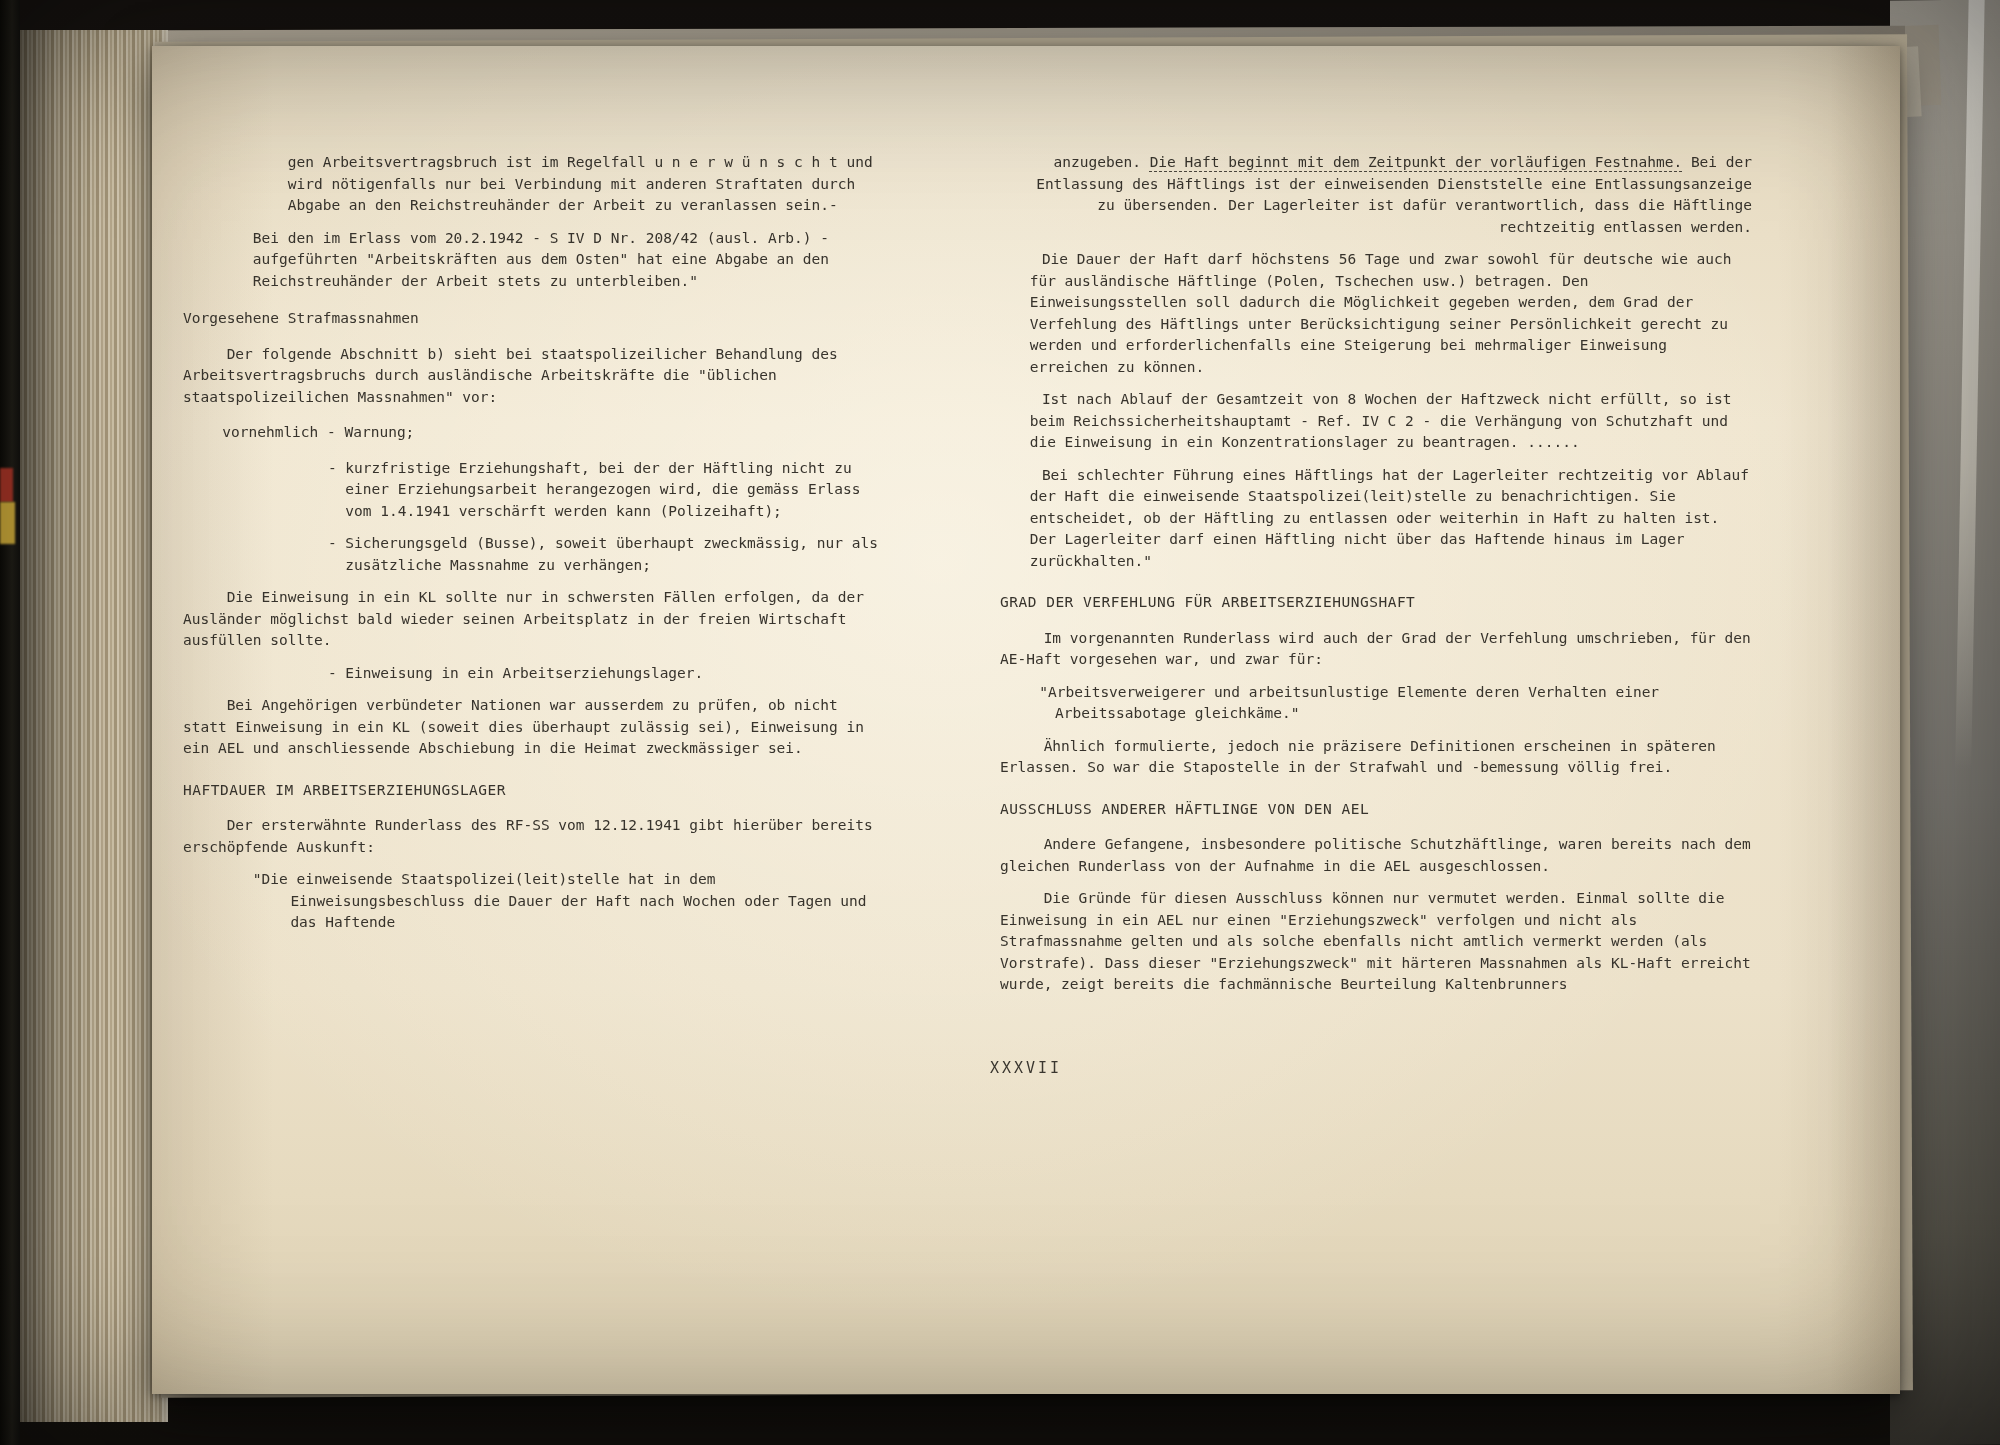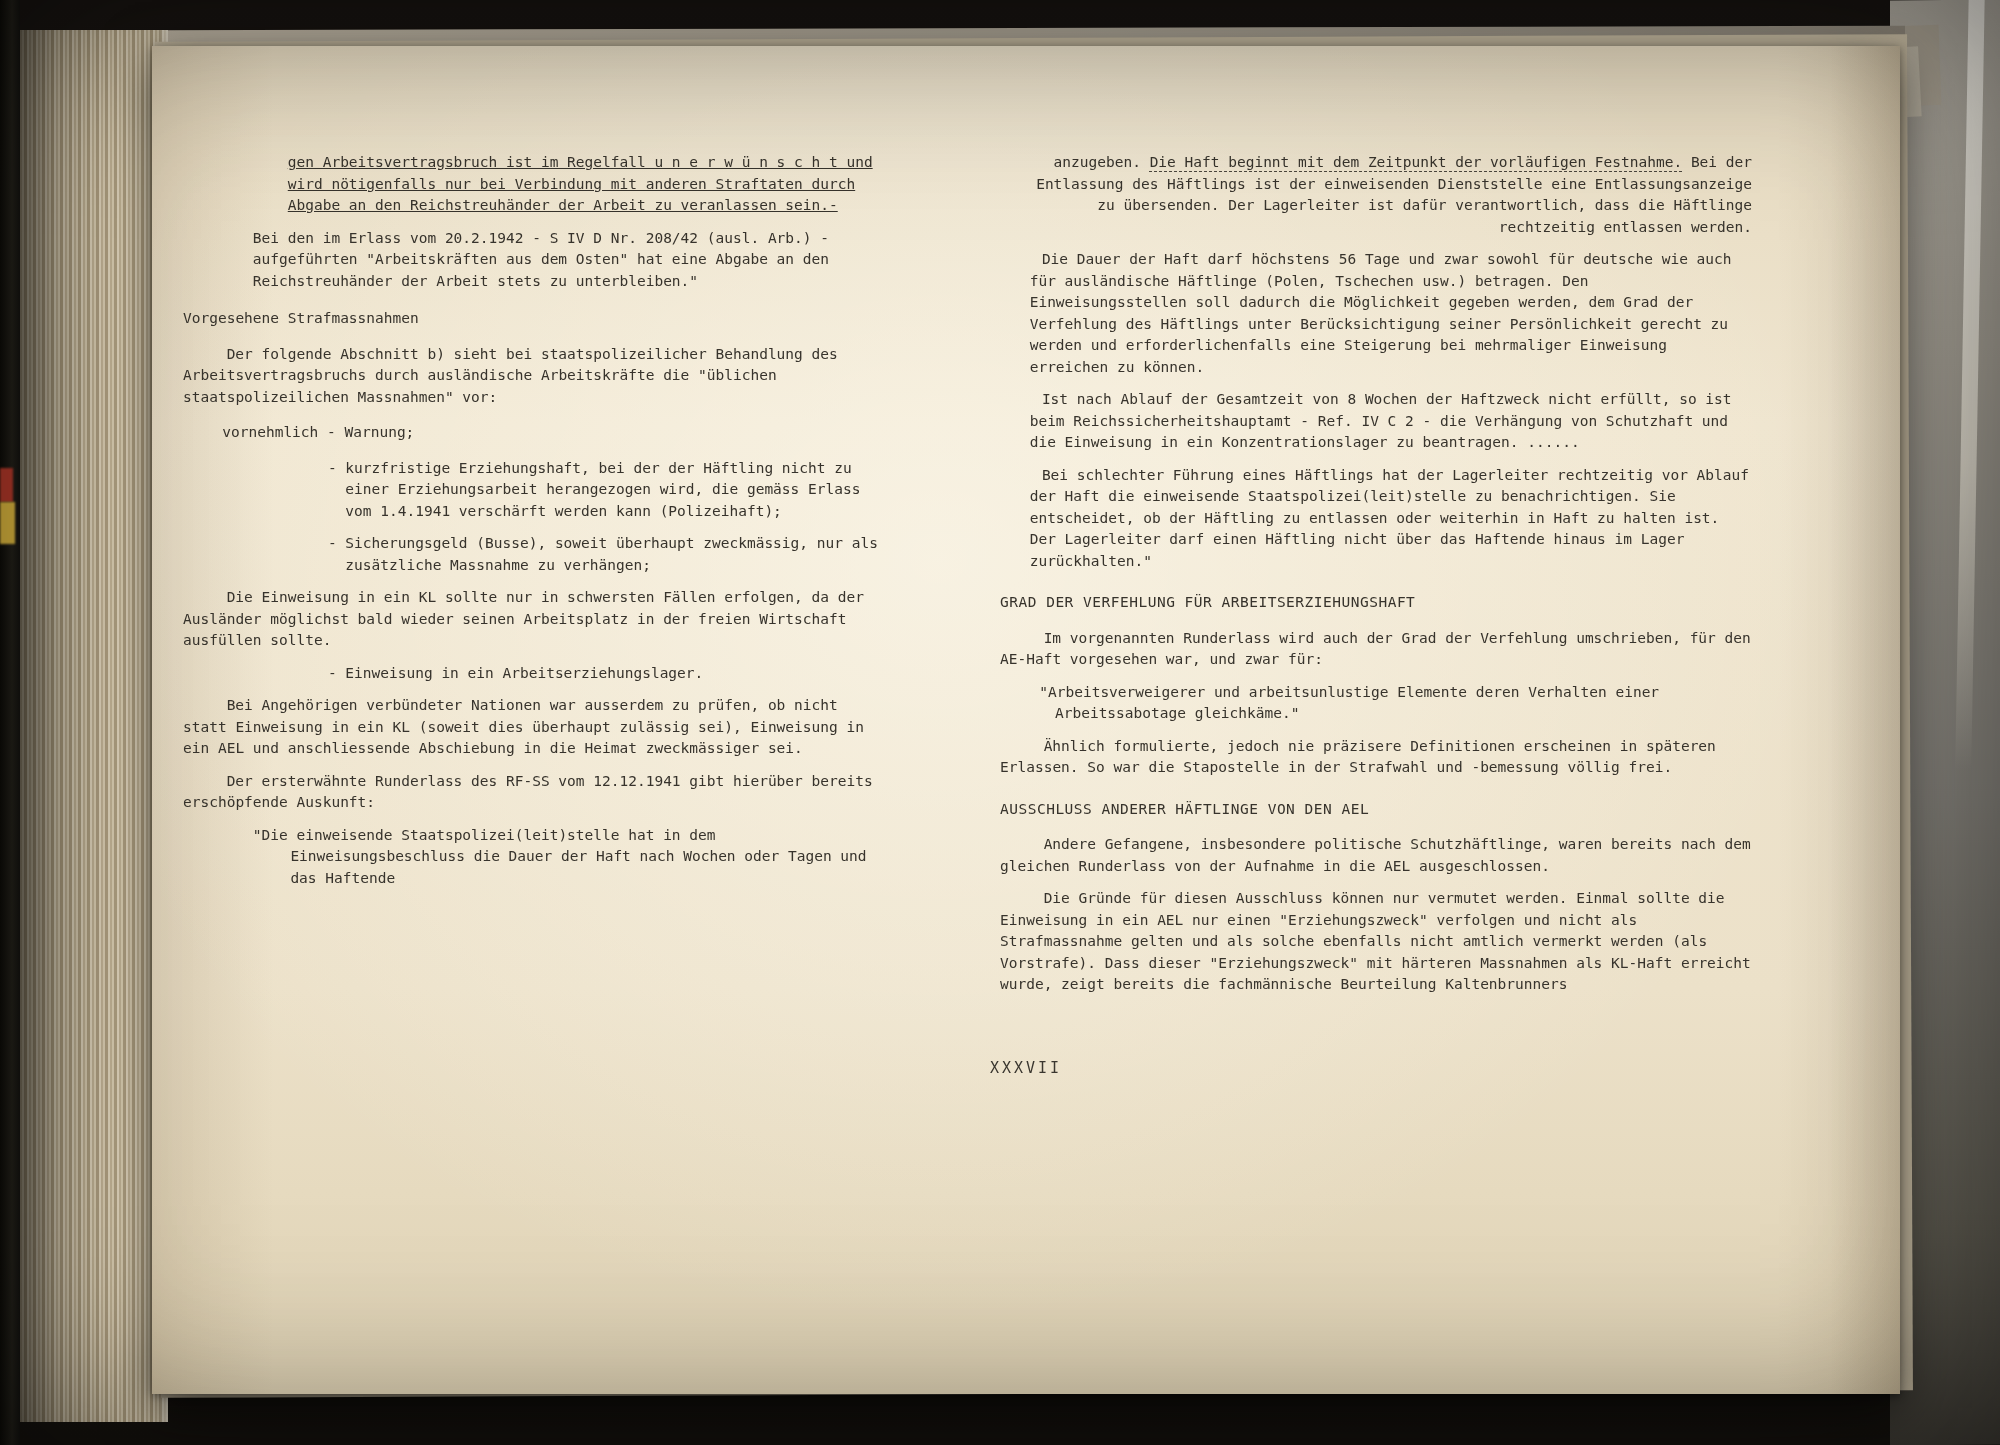--- a/index.html
+++ b/index.html
@@ -52,21 +52,21 @@
     background:linear-gradient(270deg,rgba(92,74,46,.16),rgba(0,0,0,0));}
 
   .col{position:absolute;top:106px;}
   .col-left{left:31px;width:705px;}
   .col-right{left:848px;width:752px;}
 
   .blk{margin:0 0 11px 0;}
   h3.heading{font-size:14.5px;font-weight:normal;margin:20px 0 14px 0;letter-spacing:.5px;}
   .flush{margin-top:16px;margin-bottom:14px;}
   .para{text-indent:5ch;}
-  .quote{margin-left:12ch;text-decoration:underline;}
+  .quote{margin-left:12ch;}
   .quote2{margin-left:8ch;}
   .intro{margin-left:4.5ch;margin-top:14px;margin-bottom:14px;}
   .item{margin-left:18.6ch;text-indent:-2ch;}
   .quoteb{margin-left:12.3ch;text-indent:-4.3ch;}
   .quoter0{margin-left:3.4ch;text-align:right;}
   .quoter{margin-left:3.4ch;text-indent:1.4ch;}
   .quotec{margin-left:6.3ch;text-indent:-1.8ch;}
 
   .dashed{text-decoration-line:underline;text-decoration-style:dashed;
     text-decoration-color:rgba(58,53,45,.9);text-decoration-thickness:1px;text-underline-offset:4px;}
@@ -94,20 +94,21 @@
         <p class="blk quote">gen Arbeitsvertragsbruch ist im Regelfall u n e r w ü n s c h t  und wird nötigenfalls nur bei Verbindung mit anderen Straftaten durch Abgabe an den Reichstreuhänder der Arbeit zu veranlassen sein.-</p>
         <p class="blk quote2">Bei den im Erlass vom 20.2.1942 - S IV D Nr. 208/42 (ausl. Arb.) - aufgeführten "Arbeitskräften aus dem Osten" hat eine Abgabe an den Reichstreuhänder der Arbeit stets zu unterbleiben."</p>
         <p class="blk flush">Vorgesehene Strafmassnahmen</p>
         <p class="blk para">Der folgende Abschnitt b) sieht bei staatspolizeilicher Behandlung des Arbeitsvertragsbruchs durch ausländische Arbeitskräfte die "üblichen staatspolizeilichen Massnahmen" vor:</p>
         <p class="blk intro">vornehmlich - Warnung;</p>
         <p class="blk item">- kurzfristige Erziehungshaft, bei der der Häftling nicht zu einer Erziehungsarbeit herangezogen wird, die gemäss Erlass vom 1.4.1941 verschärft werden kann (Polizeihaft);</p>
         <p class="blk item">- Sicherungsgeld (Busse), soweit überhaupt zweckmässig, nur als zusätzliche Massnahme zu verhängen;</p>
         <p class="blk para">Die Einweisung in ein KL sollte nur in schwersten Fällen erfolgen, da der Ausländer möglichst bald wieder seinen Arbeitsplatz in der freien Wirtschaft ausfüllen sollte.</p>
         <p class="blk item">- Einweisung in ein Arbeitserziehungslager.</p>
         <p class="blk para">Bei Angehörigen verbündeter Nationen war ausserdem zu prüfen, ob nicht statt Einweisung in ein KL (soweit dies überhaupt zulässig sei), Einweisung in ein AEL und anschliessende Abschiebung in die Heimat zweckmässiger sei.</p>
+        <h3 class="blk heading">HAFTDAUER IM ARBEITSERZIEHUNGSLAGER</h3>
         <p class="blk para">Der ersterwähnte Runderlass des RF-SS vom 12.12.1941 gibt hierüber bereits erschöpfende Auskunft:</p>
         <p class="blk quoteb">"Die einweisende Staatspolizei(leit)stelle hat in dem Einweisungsbeschluss die Dauer der Haft nach Wochen oder Tagen und das Haftende</p>
       </div>
     <div class="col col-right">
         <p class="blk quoter0">anzugeben. <span class="dashed">Die Haft beginnt mit dem Zeitpunkt der vorläufigen Festnahme.</span> Bei der Entlassung des Häftlings ist der einweisenden Dienststelle eine Entlassungsanzeige zu übersenden. Der Lagerleiter ist dafür verantwortlich, dass die Häftlinge rechtzeitig entlassen werden.</p>
         <p class="blk quoter">Die Dauer der Haft darf höchstens 56 Tage und zwar sowohl für deutsche wie auch für ausländische Häftlinge (Polen, Tschechen usw.) betragen. Den Einweisungsstellen soll dadurch die Möglichkeit gegeben werden, dem Grad der Verfehlung des Häftlings unter Berücksichtigung seiner Persönlichkeit gerecht zu werden und erforderlichenfalls eine Steigerung bei mehrmaliger Einweisung erreichen zu können.</p>
         <p class="blk quoter">Ist nach Ablauf der Gesamtzeit von 8 Wochen der Haftzweck nicht erfüllt, so ist beim Reichssicherheitshauptamt - Ref. IV C 2 - die Verhängung von Schutzhaft und die Einweisung in ein Konzentrationslager zu beantragen. ......</p>
         <p class="blk quoter">Bei schlechter Führung eines Häftlings hat der Lagerleiter rechtzeitig vor Ablauf der Haft die einweisende Staatspolizei(leit)stelle zu benachrichtigen. Sie entscheidet, ob der Häftling zu entlassen oder weiterhin in Haft zu halten ist. Der Lagerleiter darf einen Häftling nicht über das Haftende hinaus im Lager zurückhalten."</p>
         <h3 class="blk heading">GRAD DER VERFEHLUNG FÜR ARBEITSERZIEHUNGSHAFT</h3>
         <p class="blk para">Im vorgenannten Runderlass wird auch der Grad der Verfehlung umschrieben, für den AE-Haft vorgesehen war, und zwar für:</p>

